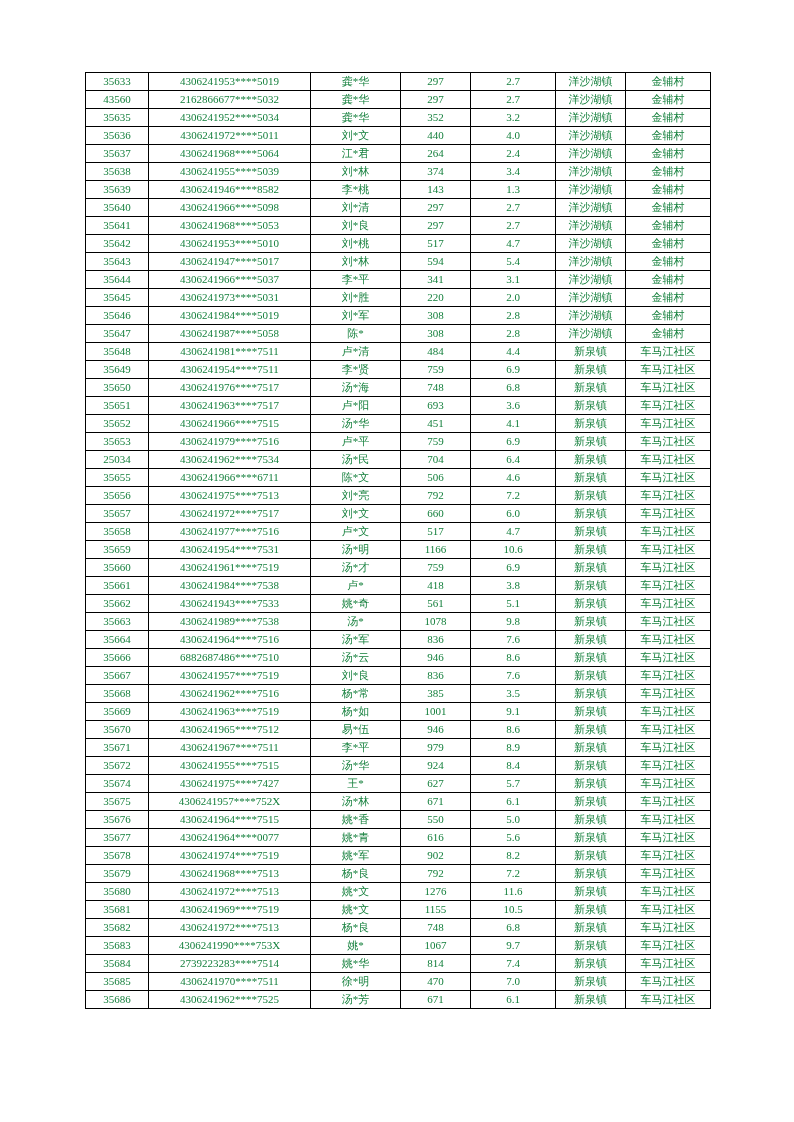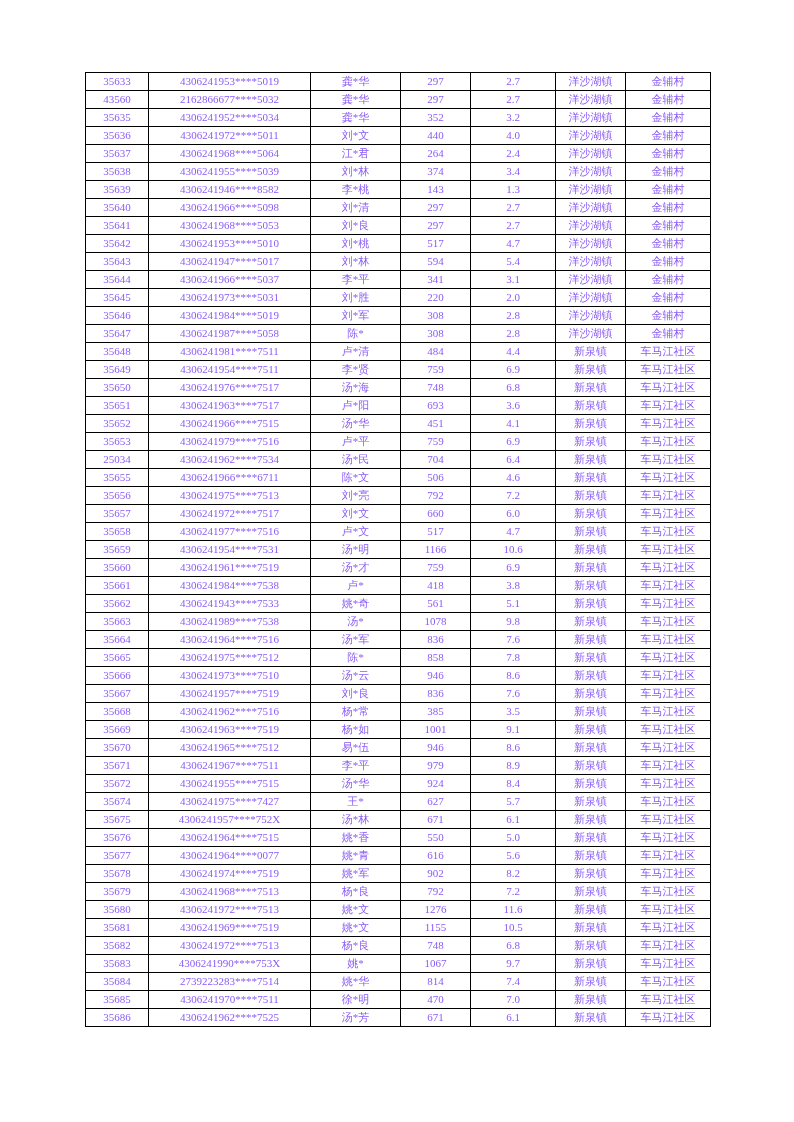--- a/index.html
+++ b/index.html
@@ -16,21 +16,21 @@
     background: #ffffff;
     overflow: hidden;
   }
   table.roster {
     position: absolute;
     left: 85px;
     top: 72px;
     width: 625px;
     border-collapse: collapse;
     table-layout: fixed;
-    color: #8b5cf6;
+    color: #15803d;
   }
   table.roster td {
     border: 1px solid #000000;
     height: 17px;
     line-height: 17px;
     padding: 0 2px;
     font-size: 11px;
     text-align: center;
     vertical-align: middle;
     white-space: nowrap;
@@ -341,31 +341,22 @@
         <tr>
           <td>35664</td>
           <td>4306241964****7516</td>
           <td>汤*军</td>
           <td>836</td>
           <td>7.6</td>
           <td>新泉镇</td>
           <td>车马江社区</td>
         </tr>
         <tr>
-          <td>35665</td>
-          <td>4306241975****7512</td>
-          <td>陈*</td>
-          <td>858</td>
-          <td>7.8</td>
-          <td>新泉镇</td>
-          <td>车马江社区</td>
-        </tr>
-        <tr>
           <td>35666</td>
-          <td>4306241973****7510</td>
+          <td>6882687486****7510</td>
           <td>汤*云</td>
           <td>946</td>
           <td>8.6</td>
           <td>新泉镇</td>
           <td>车马江社区</td>
         </tr>
         <tr>
           <td>35667</td>
           <td>4306241957****7519</td>
           <td>刘*良</td>

